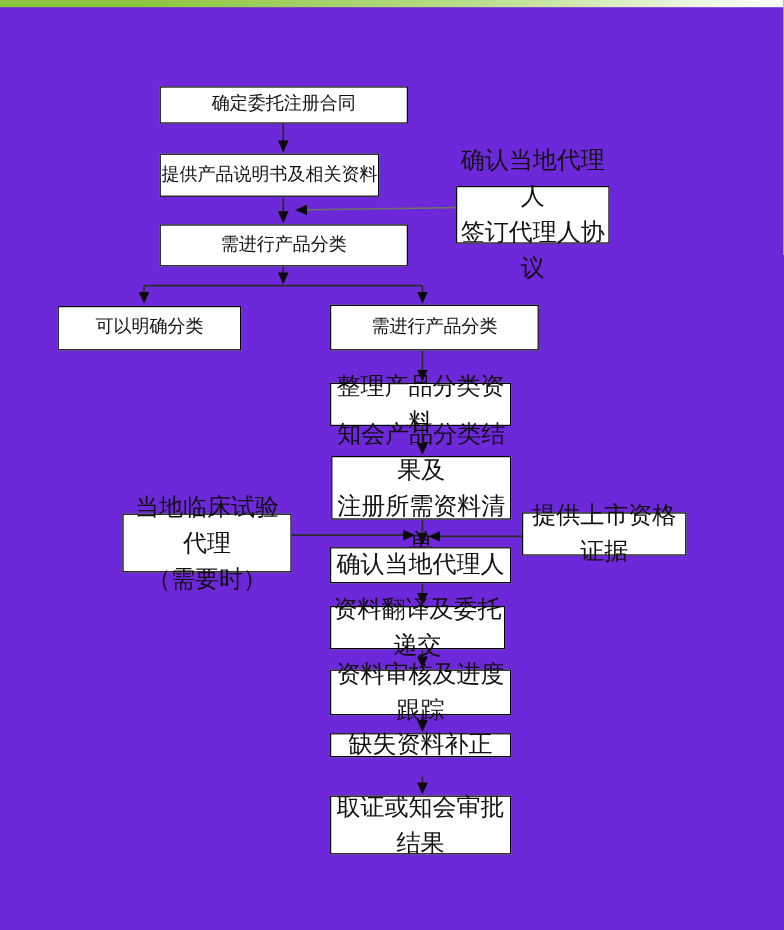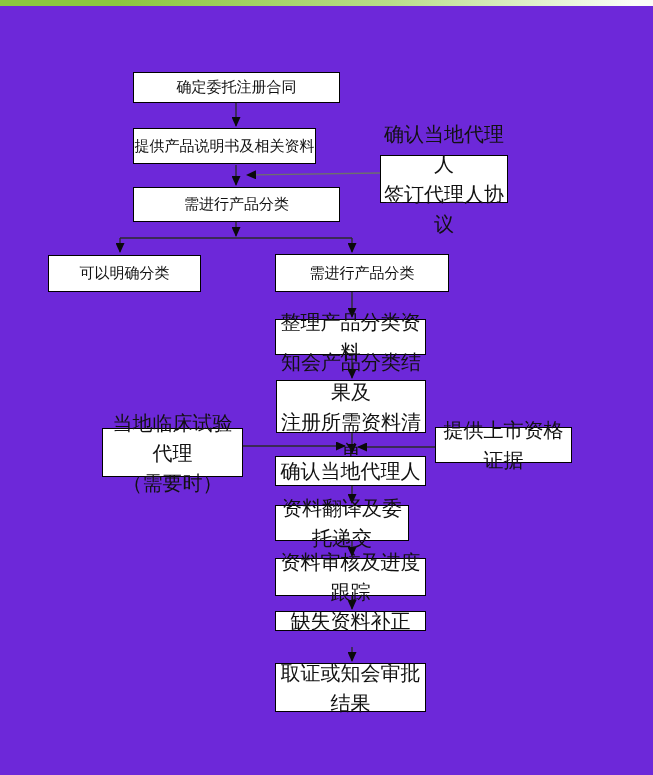--- a/index.html
+++ b/index.html
@@ -97,21 +97,21 @@
   <div class="node" style="left:276px;top:380px;width:150px;height:53px">知会产品分类结果及
 注册所需资料清单</div>
 
   <div class="node" style="left:102px;top:428px;width:141px;height:49px">当地临床试验代理
 （需要时）</div>
 
   <div class="node" style="left:435px;top:427px;width:137px;height:36px">提供上市资格证据</div>
 
   <div class="node" style="left:275px;top:456px;width:151px;height:30px">确认当地代理人</div>
 
-  <div class="node" style="left:275px;top:505px;width:134px;height:36px">资料翻译及委托递交</div>
+  <div class="node" style="left:275px;top:505px;width:146px;height:36px">资料翻译及委托递交</div>
 
   <div class="node" style="left:275px;top:558px;width:151px;height:38px">资料审核及进度跟踪</div>
 
   <div class="node" style="left:275px;top:611px;width:151px;height:20px">缺失资料补正</div>
 
   <div class="node" style="left:275px;top:663px;width:151px;height:49px">取证或知会审批结果</div>
 
 </div>
 
 </body></html>

